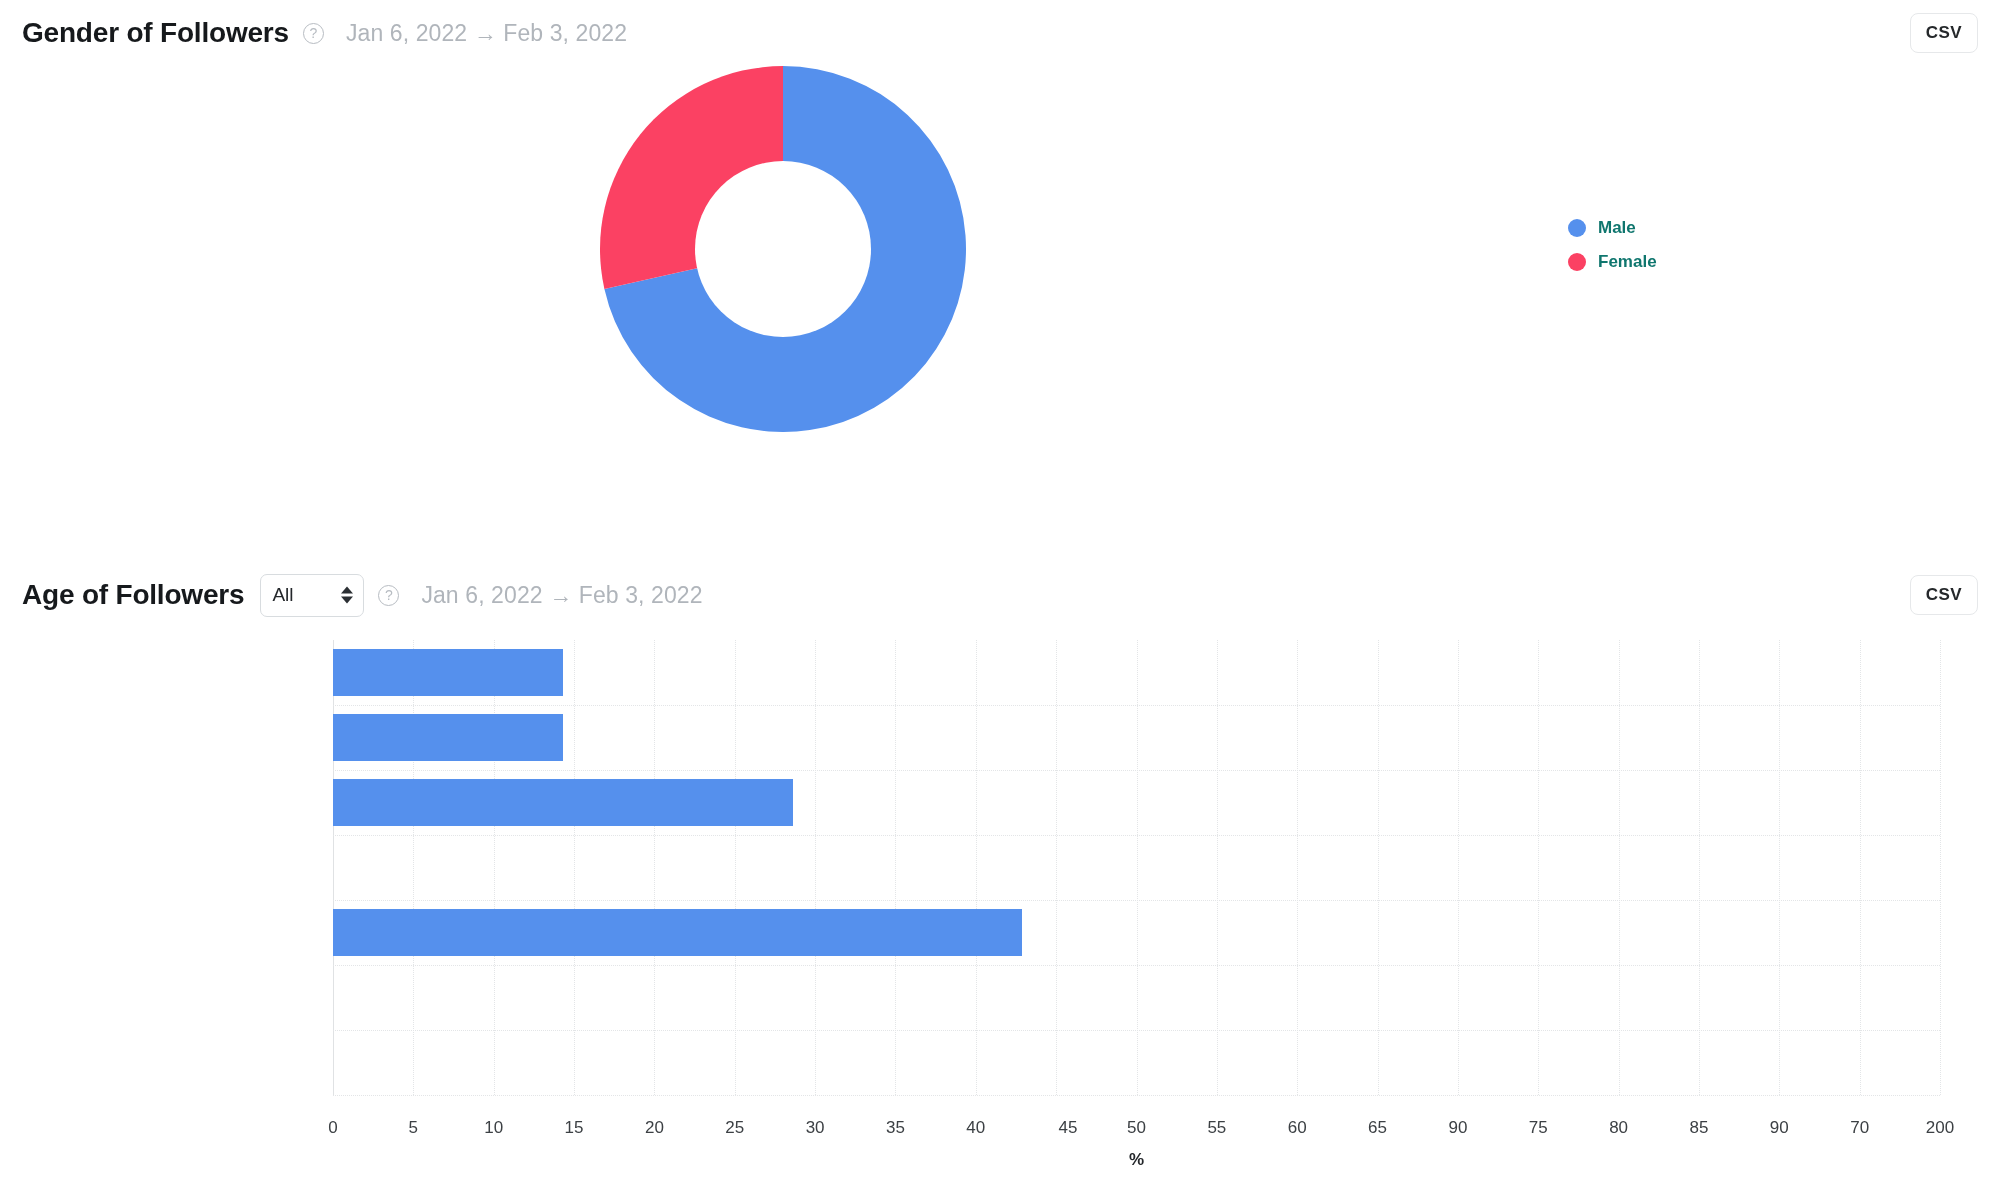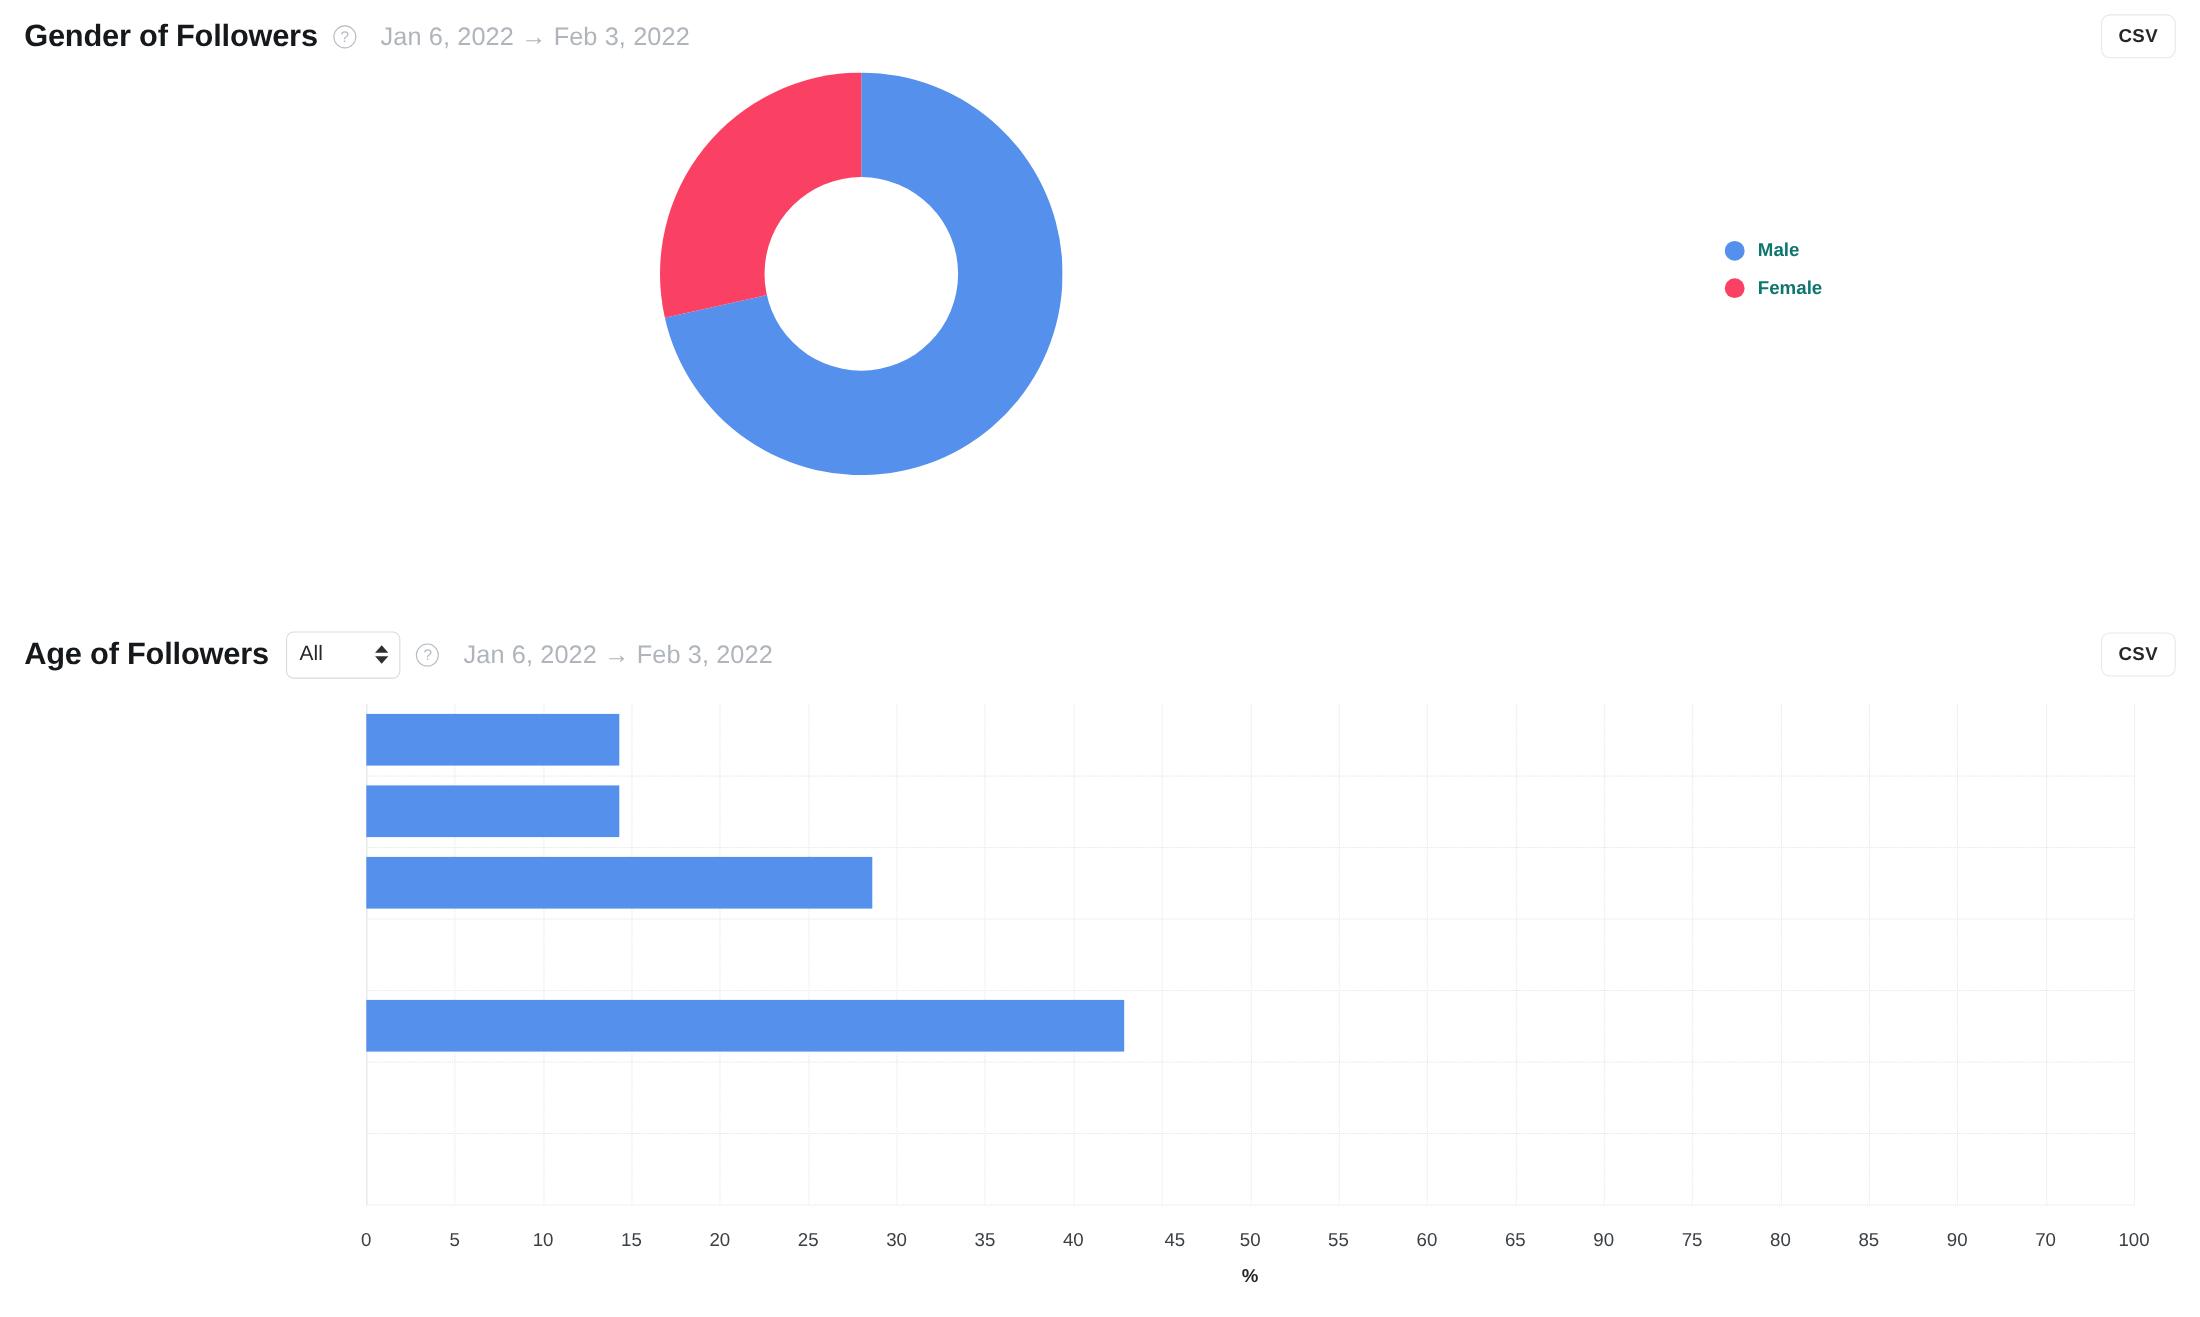--- a/index.html
+++ b/index.html
@@ -324,17 +324,17 @@
         <div class="tick-label" style="left: 803.5px;">50</div>
         <div class="tick-label" style="left: 883.85px;">55</div>
         <div class="tick-label" style="left: 964.2px;">60</div>
         <div class="tick-label" style="left: 1044.55px;">65</div>
         <div class="tick-label" style="left: 1124.9px;">90</div>
         <div class="tick-label" style="left: 1205.25px;">75</div>
         <div class="tick-label" style="left: 1285.6px;">80</div>
         <div class="tick-label" style="left: 1365.95px;">85</div>
         <div class="tick-label" style="left: 1446.3px;">90</div>
         <div class="tick-label" style="left: 1526.65px;">70</div>
-        <div class="tick-label" style="left: 1607px;">100</div>
+        <div class="tick-label" style="left: 1607px;">200</div>
         <div class="axis-unit" style="left: 803.5px;">%</div>
       </div>
   </div>
 </section>
 
 </body></html>

